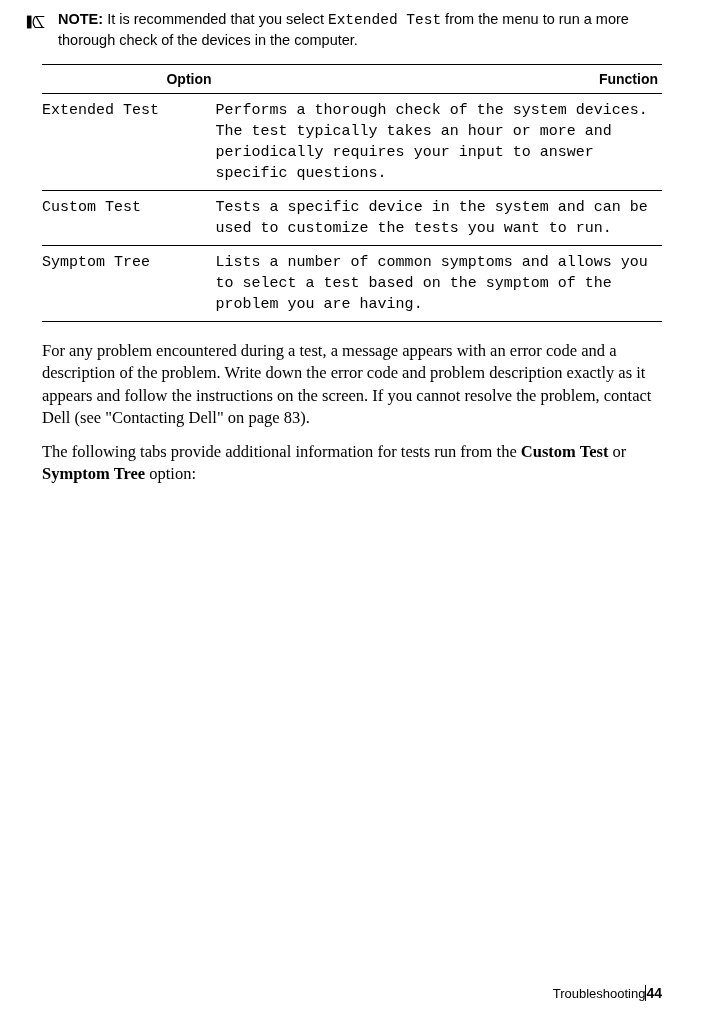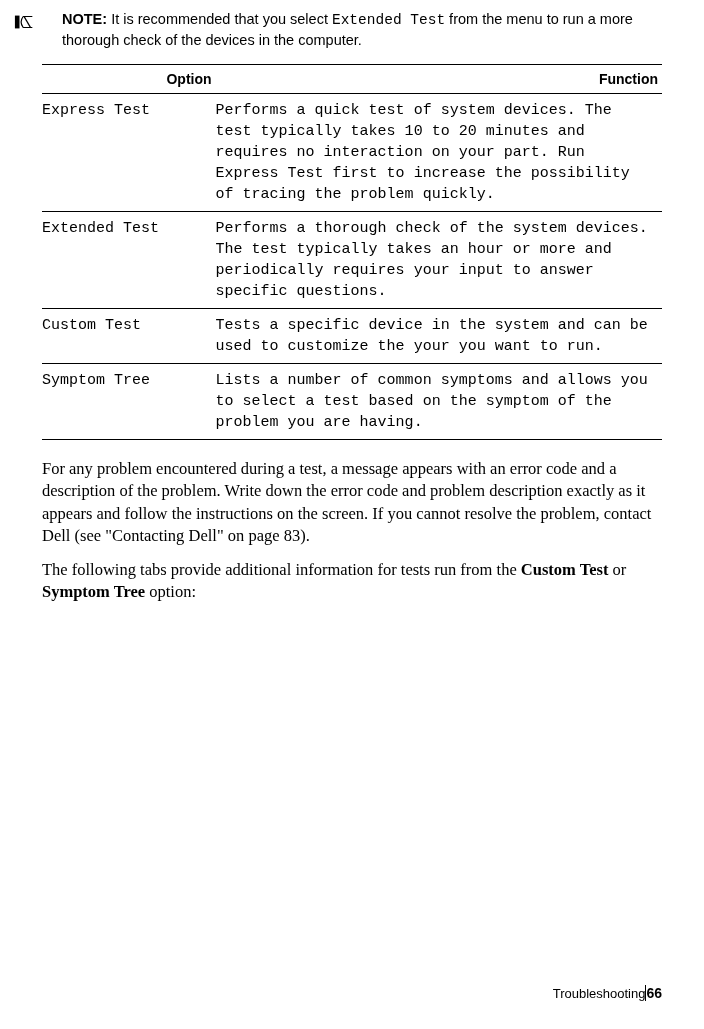--- a/index.html
+++ b/index.html
@@ -19,22 +19,22 @@
     font-size: 16.5px;
     line-height: 1.35;
     margin-bottom: 12px;
   }
   .mono-inline {
     font-family: 'Courier New', monospace;
     font-size: 16px;
   }
   .note-block {
     display: flex;
-    gap: 26px;
-    margin: 10px 0 14px 4px;
+    gap: 10px;
+    margin: 10px 0 14px 16px;
     align-items: flex-start;
   }
   .note-icon {
     width: 22px;
     height: 22px;
     flex: 0 0 22px;
     margin-left: -32px;
     margin-top: 1px;
   }
   .note-text {
@@ -117,44 +117,40 @@
 
   <table class="options">
     <thead>
       <tr>
         <th>Option</th>
         <th>Function</th>
       </tr>
     </thead>
     <tbody>
       <tr>
-        <td class="opt">Express Test</td>
-        <td>Performs a quick test of system devices. The test typically takes 10 to 20 minutes and requires no interaction on your part. Run Express Test first to increase the possibility of tracing the problem quickly.</td>
-      </tr>
-      <tr>
         <td class="opt">Extended Test</td>
         <td>Performs a thorough check of the system devices. The test typically takes an hour or more and periodically requires your input to answer specific questions.</td>
       </tr>
       <tr>
         <td class="opt">Custom Test</td>
-        <td>Tests a specific device in the system and can be used to customize the your you want to run.</td>
+        <td>Tests a specific device in the system and can be used to customize the tests you want to run.</td>
       </tr>
       <tr>
         <td class="opt">Symptom Tree</td>
         <td>Lists a number of common symptoms and allows you to select a test based on the symptom of the problem you are having.</td>
       </tr>
     </tbody>
   </table>
 
   <p class="body">For any problem encountered during a test, a message appears with an error code and a description of the problem. Write down the error code and problem description exactly as it appears and follow the instructions on the screen. If you cannot resolve the problem, contact Dell (see "Contacting Dell" on page 83).</p>
 
 
   <p class="body">
     <span>The following tabs provide additional information for tests run from the </span><span class="bold-serif">Custom Test</span><span> or </span><span class="bold-serif">Symptom Tree</span><span> option:</span>
   </p>
 
 </div>
 
 <div class="footer">
   <span>Troubleshooting</span>
   <span class="sep"></span>
-  <span class="page">66</span>
+  <span class="page">44</span>
 </div>
 
 </body></html>

